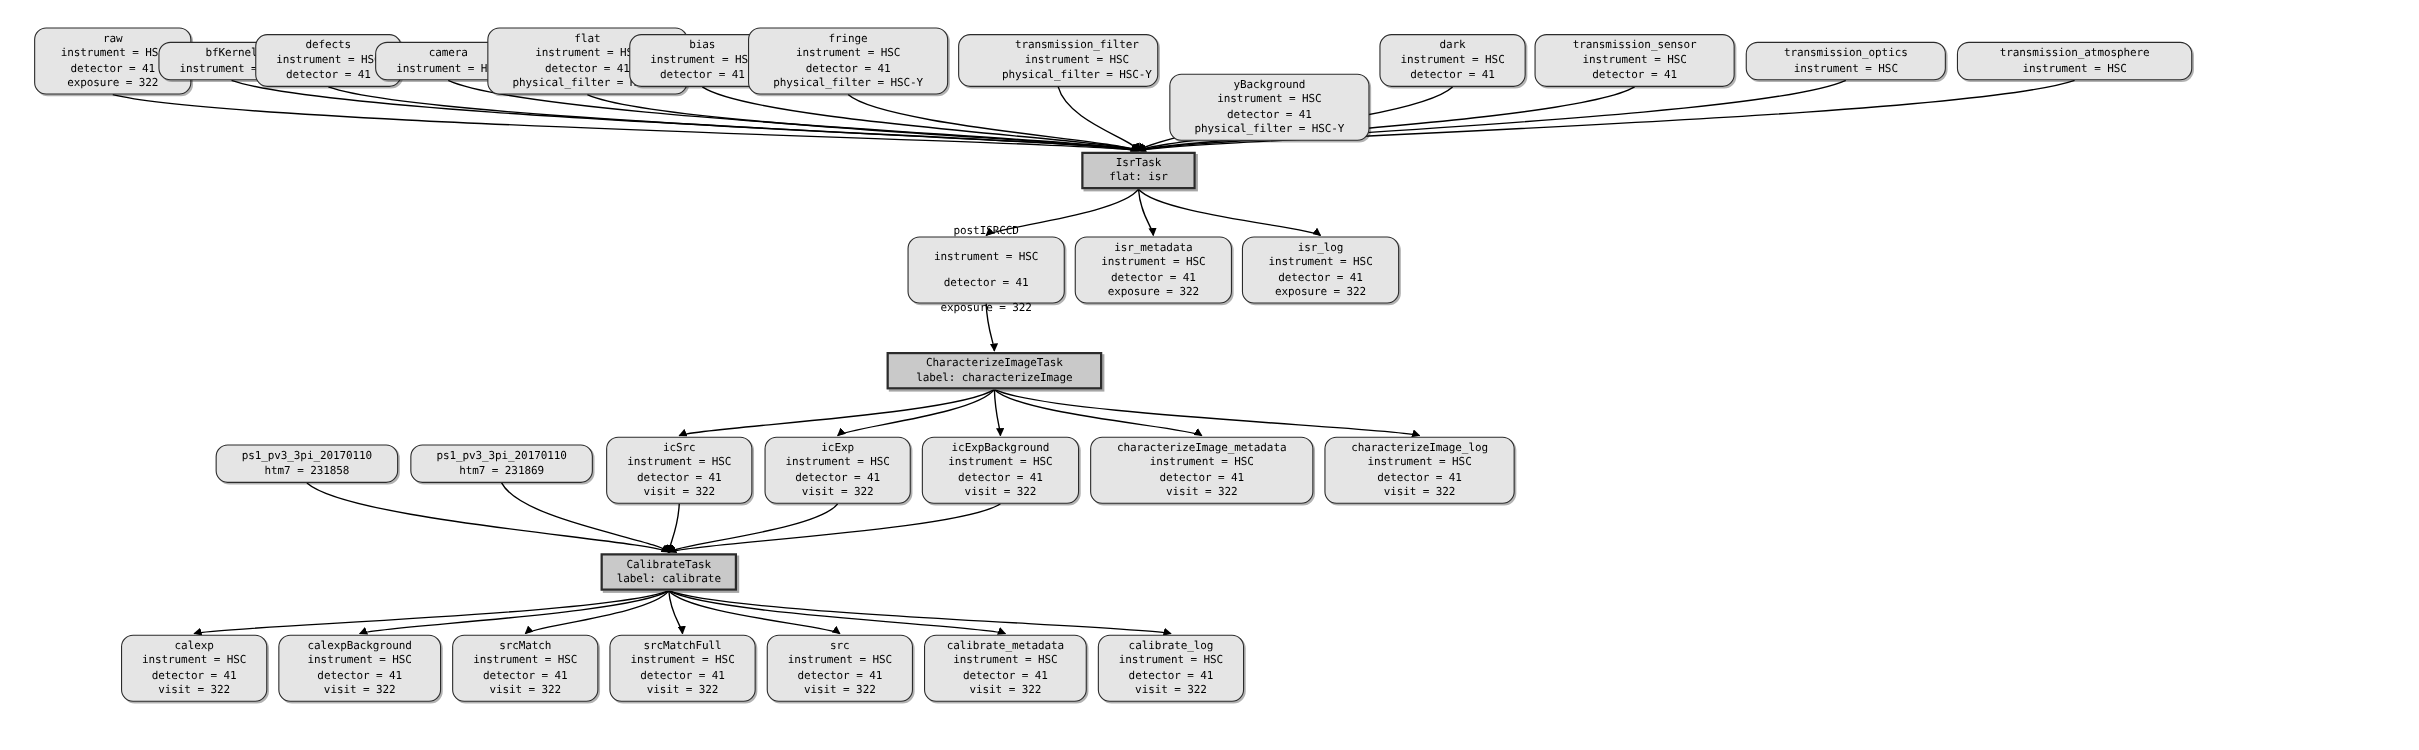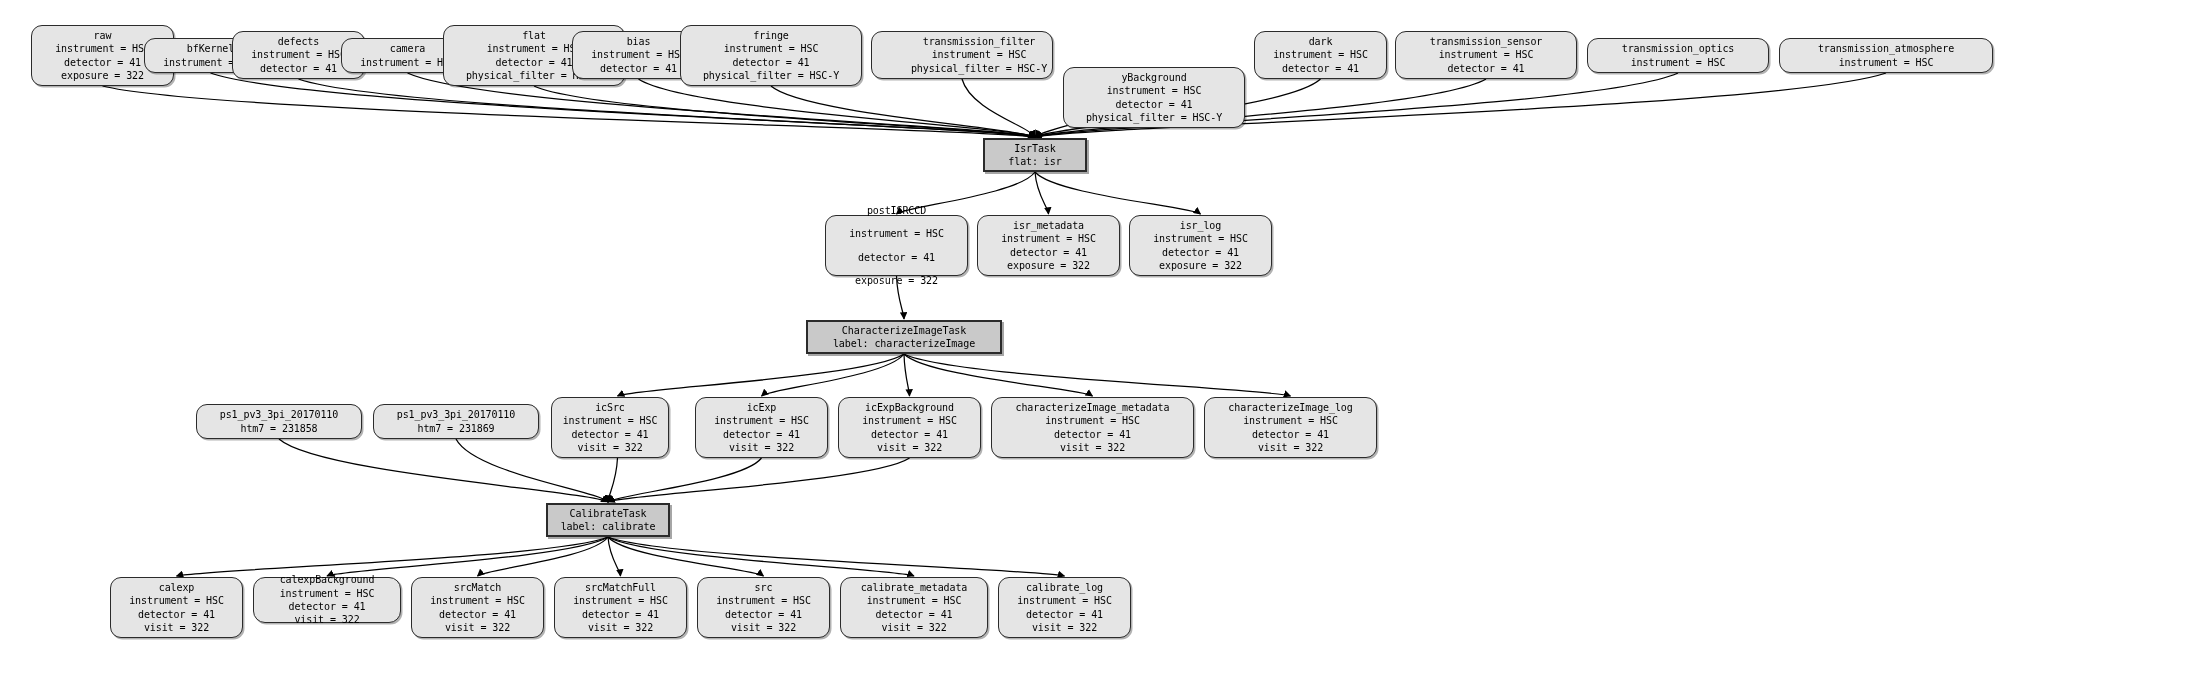--- a/index.html
+++ b/index.html
@@ -159,21 +159,21 @@
         <div class="kv">label: characterizeImage</div>
       </div>
       <div class="node dataset" style="left: 196px; top: 404px; width: 166px; height: 35px;">
         <div class="ttl">ps1_pv3_3pi_20170110</div>
         <div class="kv">htm7 = 231858</div>
       </div>
       <div class="node dataset" style="left: 373px; top: 404px; width: 166px; height: 35px;">
         <div class="ttl">ps1_pv3_3pi_20170110</div>
         <div class="kv">htm7 = 231869</div>
       </div>
-      <div class="node dataset" style="left: 551px; top: 397px; width: 118px; height: 61px;">
+      <div class="node dataset" style="left: 551px; top: 397px; width: 133px; height: 61px;">
         <div class="ttl">icSrc</div>
         <div class="kv">instrument = HSC</div>
         <div class="kv">detector = 41</div>
         <div class="kv">visit = 322</div>
       </div>
       <div class="node dataset" style="left: 695px; top: 397px; width: 133px; height: 61px;">
         <div class="ttl">icExp</div>
         <div class="kv">instrument = HSC</div>
         <div class="kv">detector = 41</div>
         <div class="kv">visit = 322</div>
@@ -199,21 +199,21 @@
       <div class="node task" style="left: 546px; top: 503px; width: 124px; height: 34px;">
         <div class="ttl">CalibrateTask</div>
         <div class="kv">label: calibrate</div>
       </div>
       <div class="node dataset" style="left: 110px; top: 577px; width: 133px; height: 61px;">
         <div class="ttl">calexp</div>
         <div class="kv">instrument = HSC</div>
         <div class="kv">detector = 41</div>
         <div class="kv">visit = 322</div>
       </div>
-      <div class="node dataset" style="left: 253px; top: 577px; width: 148px; height: 46px; border-radius: 12px;">
+      <div class="node dataset" style="left: 253px; top: 577px; width: 148px; height: 61px;">
         <div class="ttl">calexpBackground</div>
         <div class="kv">instrument = HSC</div>
         <div class="kv">detector = 41</div>
         <div class="kv">visit = 322</div>
       </div>
       <div class="node dataset" style="left: 411px; top: 577px; width: 133px; height: 61px;">
         <div class="ttl">srcMatch</div>
         <div class="kv">instrument = HSC</div>
         <div class="kv">detector = 41</div>
         <div class="kv">visit = 322</div>

